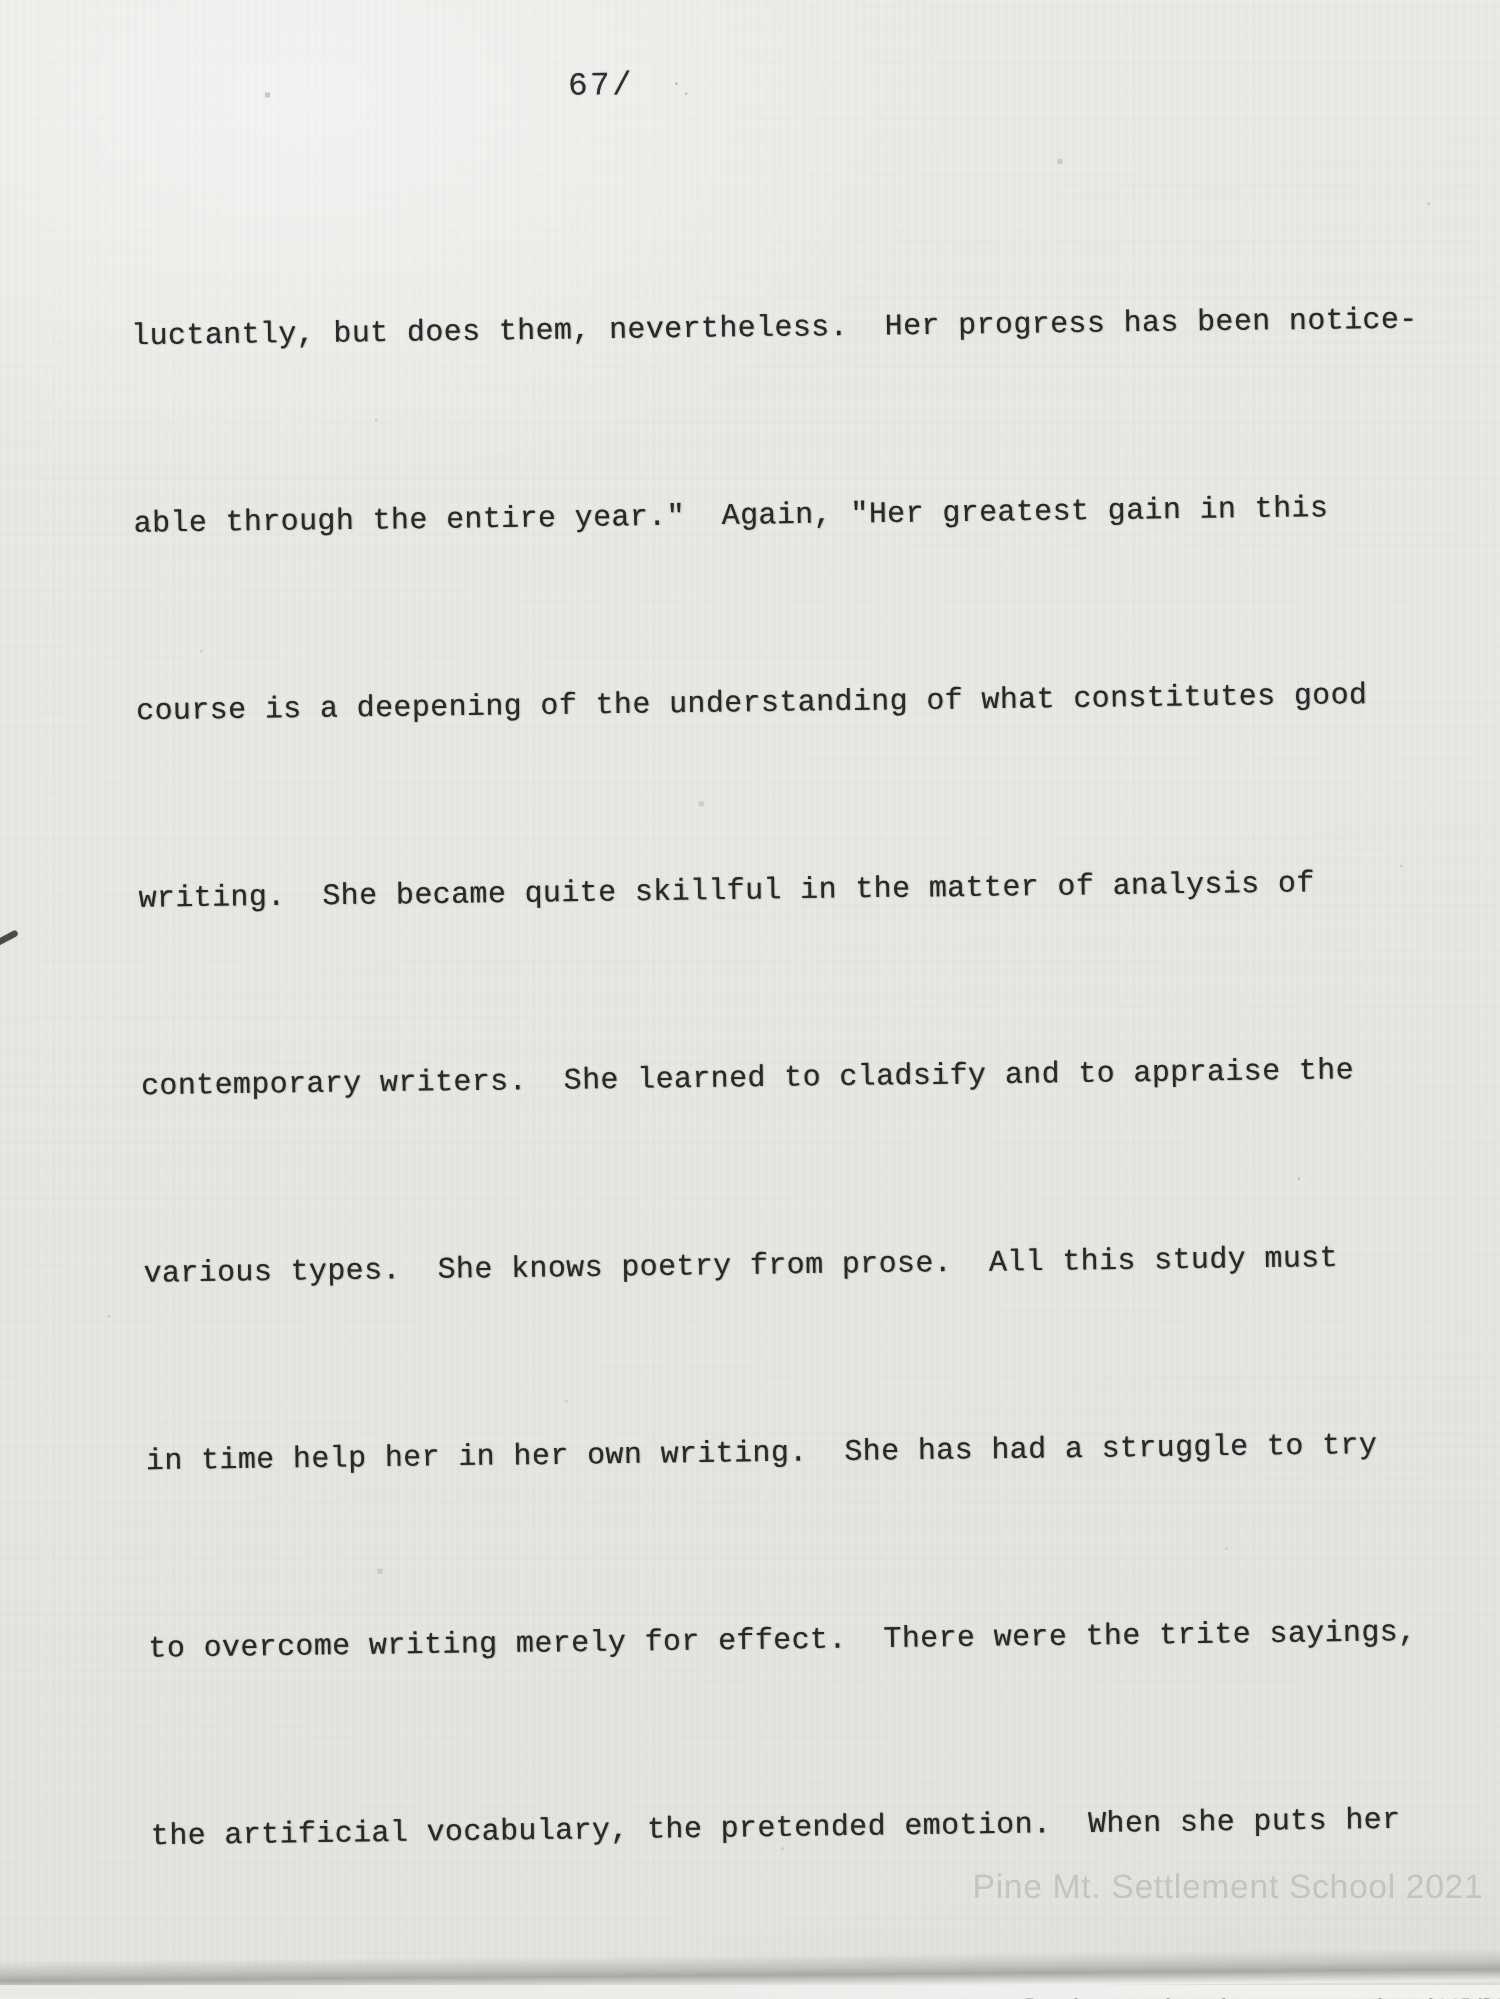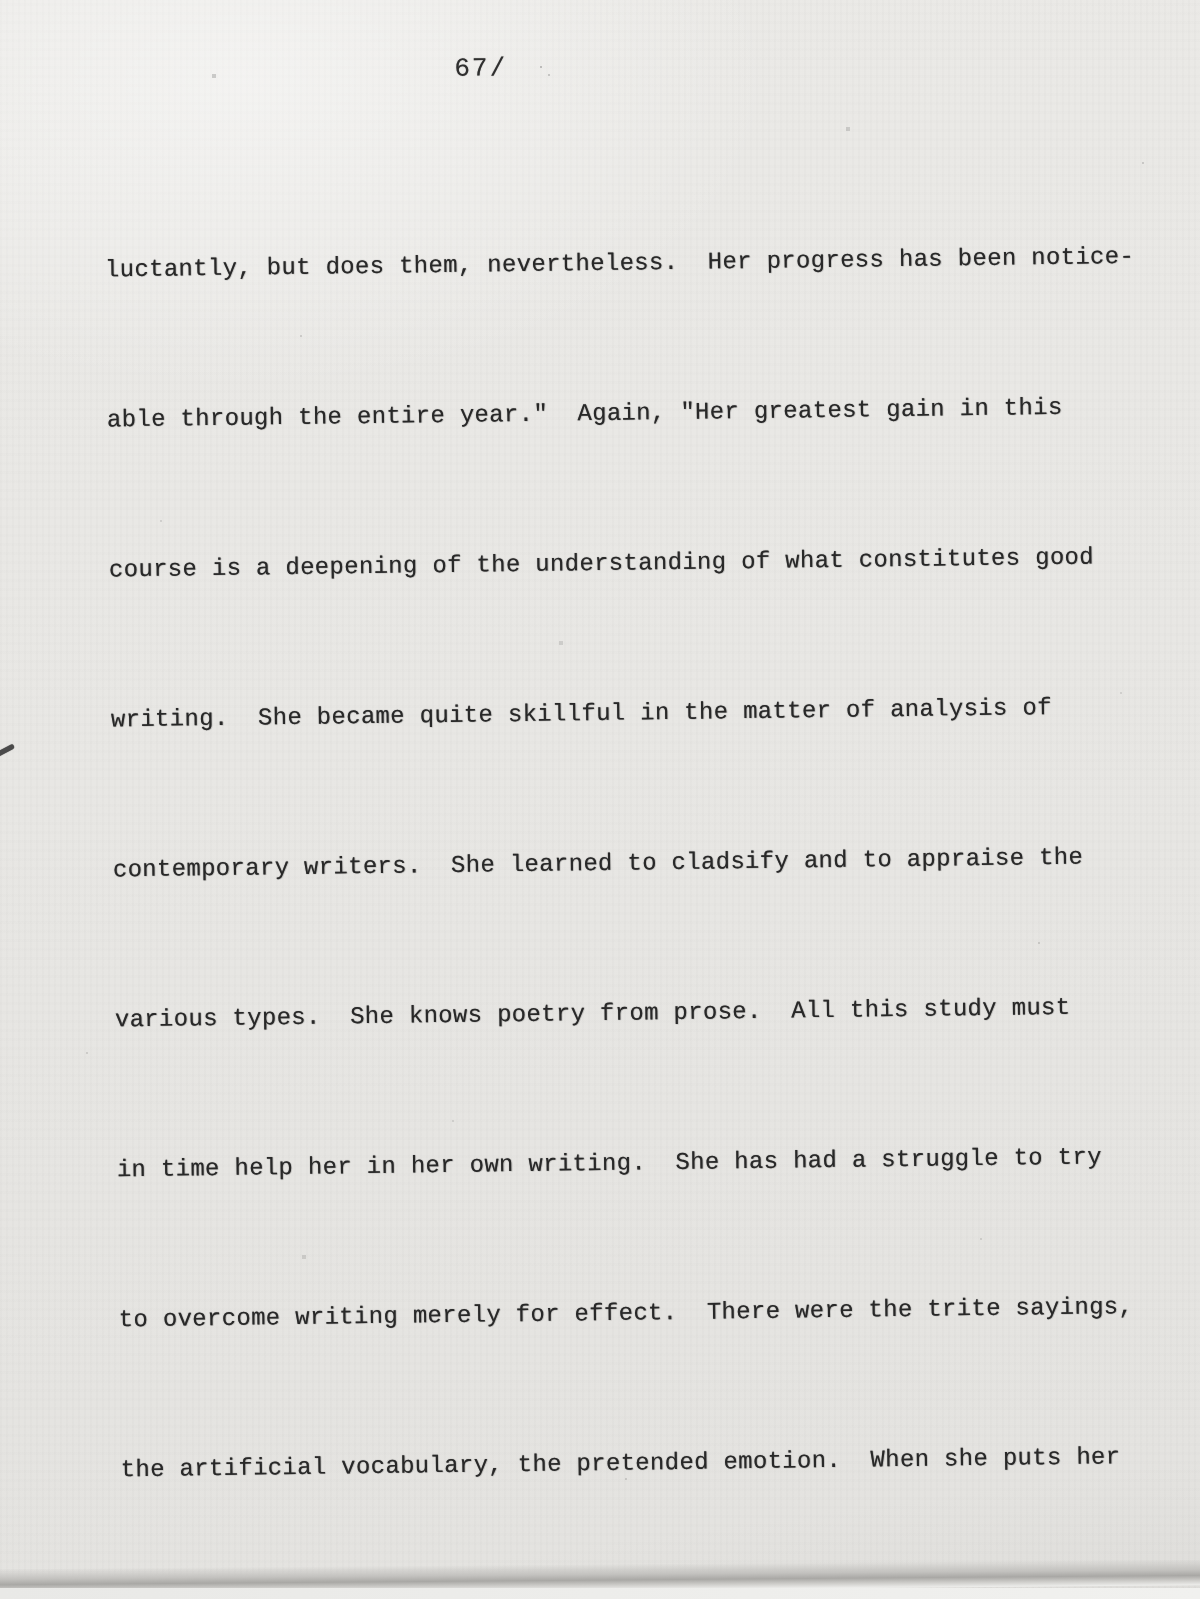--- a/index.html
+++ b/index.html
@@ -154,14 +154,15 @@
       
     </div>
   </div>
 
   <div class="specks"></div>
   <div class="edge-mark"></div>
 
   <div class="bottom-edge"></div>
   <div class="bottom-strip"></div>
 
+  <div class="watermark">Pine Mt. Settlement School 2021</div>
 
 </div>
 
 </body></html>

